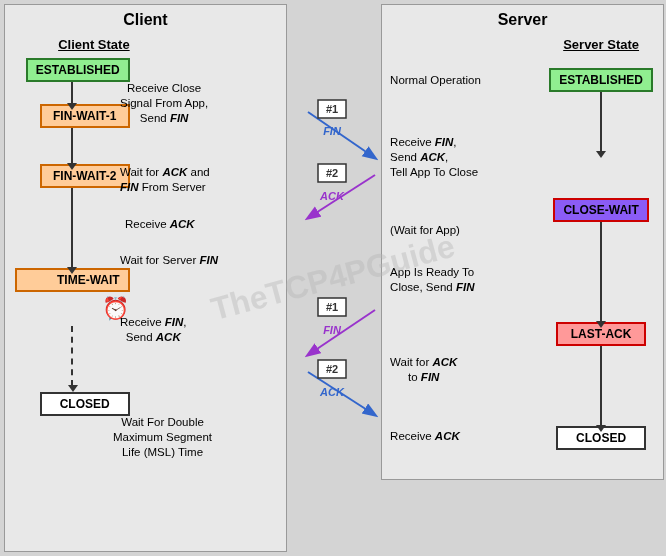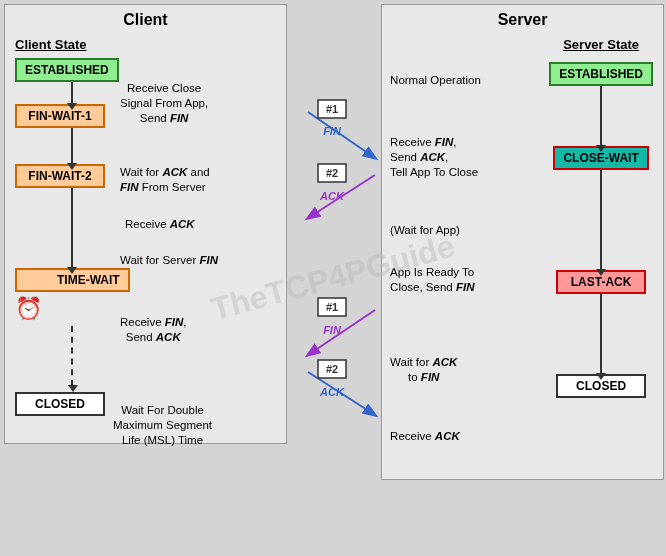--- a/index.html
+++ b/index.html
@@ -21,21 +21,21 @@
       flex-direction: row;
       position: relative;
     }
     .section {
       background: #e8e8e8;
       border: 1px solid #999;
       position: relative;
     }
     .client-section {
       width: 290px;
-      height: 440px;
+      height: 548px;
       margin-right: 10px;
     }
     .server-section {
       width: 290px;
       height: 476px;
       margin-left: 10px;
     }
     .section-title {
       text-align: center;
       font-size: 16px;
@@ -49,21 +49,21 @@
       font-weight: bold;
       font-size: 12px;
       text-align: center;
       min-width: 90px;
     }
     .state-established { background: #90ee90; border-color: #2a7a2a; }
     .state-finwait1 { background: #ffcc99; border-color: #cc6600; }
     .state-finwait2 { background: #ffcc99; border-color: #cc6600; }
     .state-timewait { background: #ffcc99; border-color: #cc6600; padding-left: 40px; }
     .state-closed { background: #ffffff; border-color: #333; }
-    .state-closewait { background: #14b8a6; border-color: #cc0000; }
+    .state-closewait { background: #8b5cf6; border-color: #cc0000; margin-top: 46px; }
     .state-lastack { background: #ff9999; border-color: #cc0000; }
     .state-closed-server { background: #ffffff; border-color: #333; }
 
     
     .arrows-svg {
       position: absolute;
       top: 0;
       left: 0;
       width: 666px;
       height: 556px;
@@ -84,21 +84,21 @@
     }
   </style>
 </head>
 <body>
 
 <div class="main-container">
 
   <div class="section client-section">
     <div class="section-title">Client</div>
 
-    <div style="position:absolute; left:10px; top:32px; display:flex; flex-direction:column; align-items:flex-start;">
+    <div style="position:absolute; left:10px; top:32px; display:flex; flex-direction:column; align-items:flex-end;">
       <div style="font-size:13px; font-weight:bold; text-decoration:underline; margin-bottom:6px;">Client State</div>
 
       <div class="state-box state-established">ESTABLISHED</div>
 
       <div style="width:2px; height:22px; background:#333; position:relative; margin:0 auto;">
         <div style="position:absolute; bottom:-6px; left:-4px; border-left:5px solid transparent; border-right:5px solid transparent; border-top:7px solid #333;"></div>
       </div>
 
       <div class="state-box state-finwait1">FIN-WAIT-1</div>
 
@@ -136,21 +136,21 @@
     </div>
 
     <div style="position:absolute; left:115px; top:248px; font-size:11.5px; text-align:right; line-height:1.3;">
       Wait for Server <em><strong>FIN</strong></em>
     </div>
 
     <div style="position:absolute; left:115px; top:310px; font-size:11.5px; text-align:center; line-height:1.3;">
       Receive <em><strong>FIN</strong></em>,<br>Send <em><strong>ACK</strong></em>
     </div>
 
-    <div style="position:absolute; left:108px; top:398px; font-size:11.5px; text-align:center; line-height:1.3;">
+    <div style="position:absolute; left:108px; top:410px; font-size:11.5px; text-align:center; line-height:1.3;">
       Wait For Double<br>Maximum Segment<br>Life (MSL) Time
     </div>
   </div>
 
   <div style="width:76px;"></div>
 
   <div class="section server-section">
     <div class="section-title">Server</div>
 
     <div style="position:absolute; left:8px; top:68px; font-size:11.5px; text-align:center; line-height:1.3;">
@@ -171,21 +171,21 @@
 
     <div style="position:absolute; left:8px; top:350px; font-size:11.5px; text-align:center; line-height:1.3;">
       Wait for <em><strong>ACK</strong></em><br>to <em><strong>FIN</strong></em>
     </div>
 
     <div style="position:absolute; left:8px; top:424px; font-size:11.5px; text-align:left; line-height:1.3;">
       Receive <em><strong>ACK</strong></em>
     </div>
 
     <div style="position:absolute; right:10px; top:32px; display:flex; flex-direction:column; align-items:center;">
-      <div style="font-size:13px; font-weight:bold; text-decoration:underline; margin-bottom:10px;">Server State</div>
+      <div style="font-size:13px; font-weight:bold; text-decoration:underline; margin-bottom:16px;">Server State</div>
 
       <div class="state-box state-established">ESTABLISHED</div>
 
       <div style="width:2px; height:60px; background:#333; position:relative; margin:0 auto;">
         <div style="position:absolute; bottom:-6px; left:-4px; border-left:5px solid transparent; border-right:5px solid transparent; border-top:7px solid #333;"></div>
       </div>
 
       <div class="state-box state-closewait">CLOSE-WAIT</div>
 
       <div style="width:2px; height:100px; background:#333; position:relative; margin:0 auto;">

